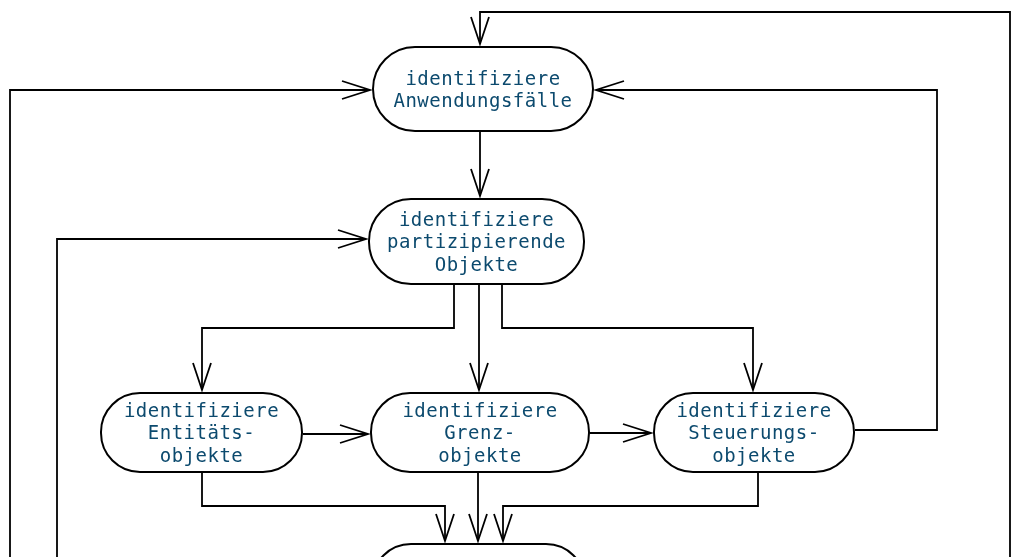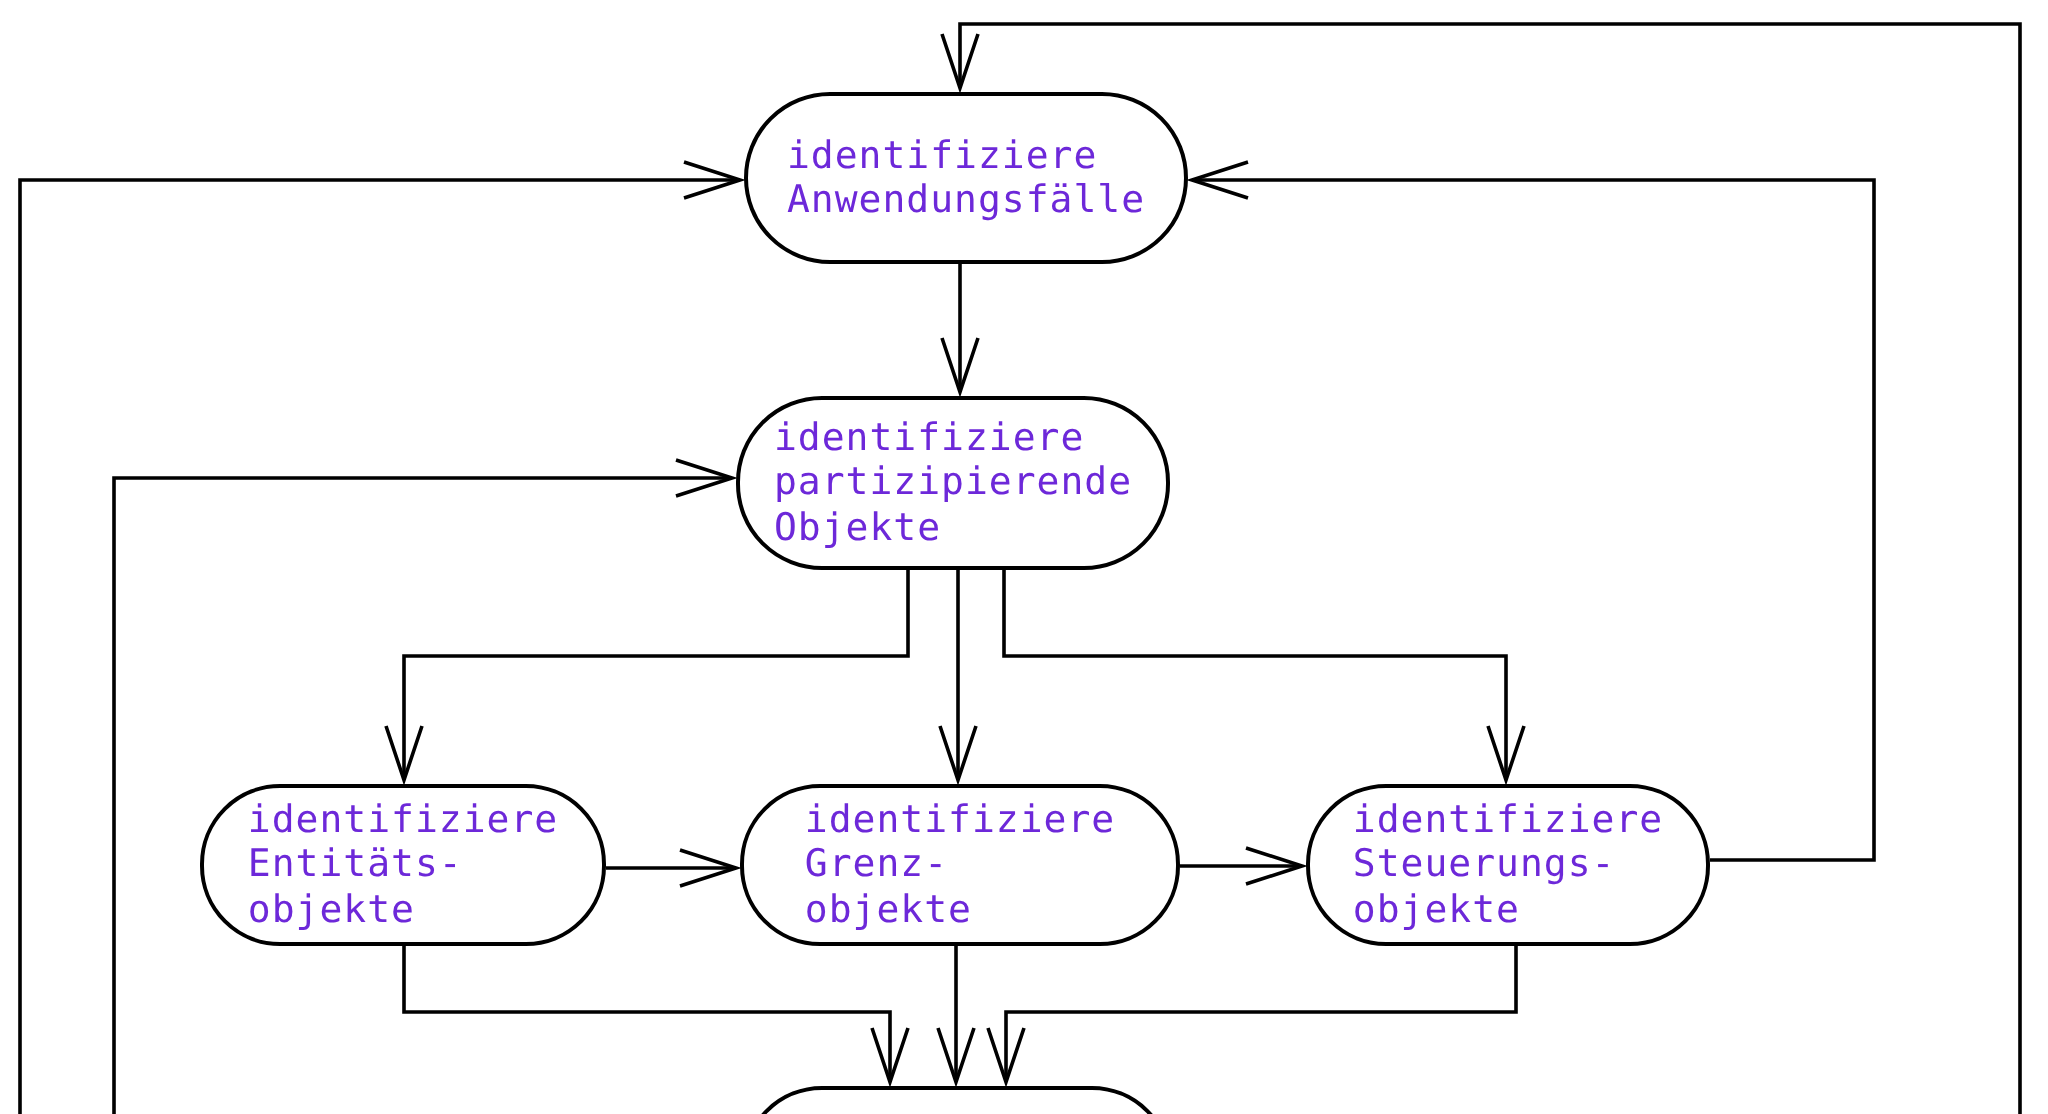--- a/index.html
+++ b/index.html
@@ -25,25 +25,25 @@
   }
   .node {
     position: absolute;
     box-sizing: border-box;
     border: 2px solid #000000;
     background: #ffffff;
     border-radius: 43px;
     display: flex;
     align-items: center;
     justify-content: center;
-    text-align: left;
+    text-align: center;
     white-space: pre-line;
     font-size: 19px;
     line-height: 22.5px;
-    color: #6d28d9;
+    color: #0c4a6e;
     letter-spacing: 0.5px;
   }
   
   .n-usecases   { left: 372px; top:  46px; width: 222px; height: 86px; }
   .n-partic     { left: 368px; top: 198px; width: 217px; height: 87px; }
   .n-entity     { left: 100px; top: 392px; width: 203px; height: 81px; border-radius: 40px; }
   .n-boundary   { left: 370px; top: 392px; width: 220px; height: 81px; border-radius: 40px; }
   .n-control    { left: 653px; top: 392px; width: 202px; height: 81px; border-radius: 40px; }
   .n-bottom     { left: 371px; top: 543px; width: 215px; height: 90px; border-radius: 40px; }
 </style>

